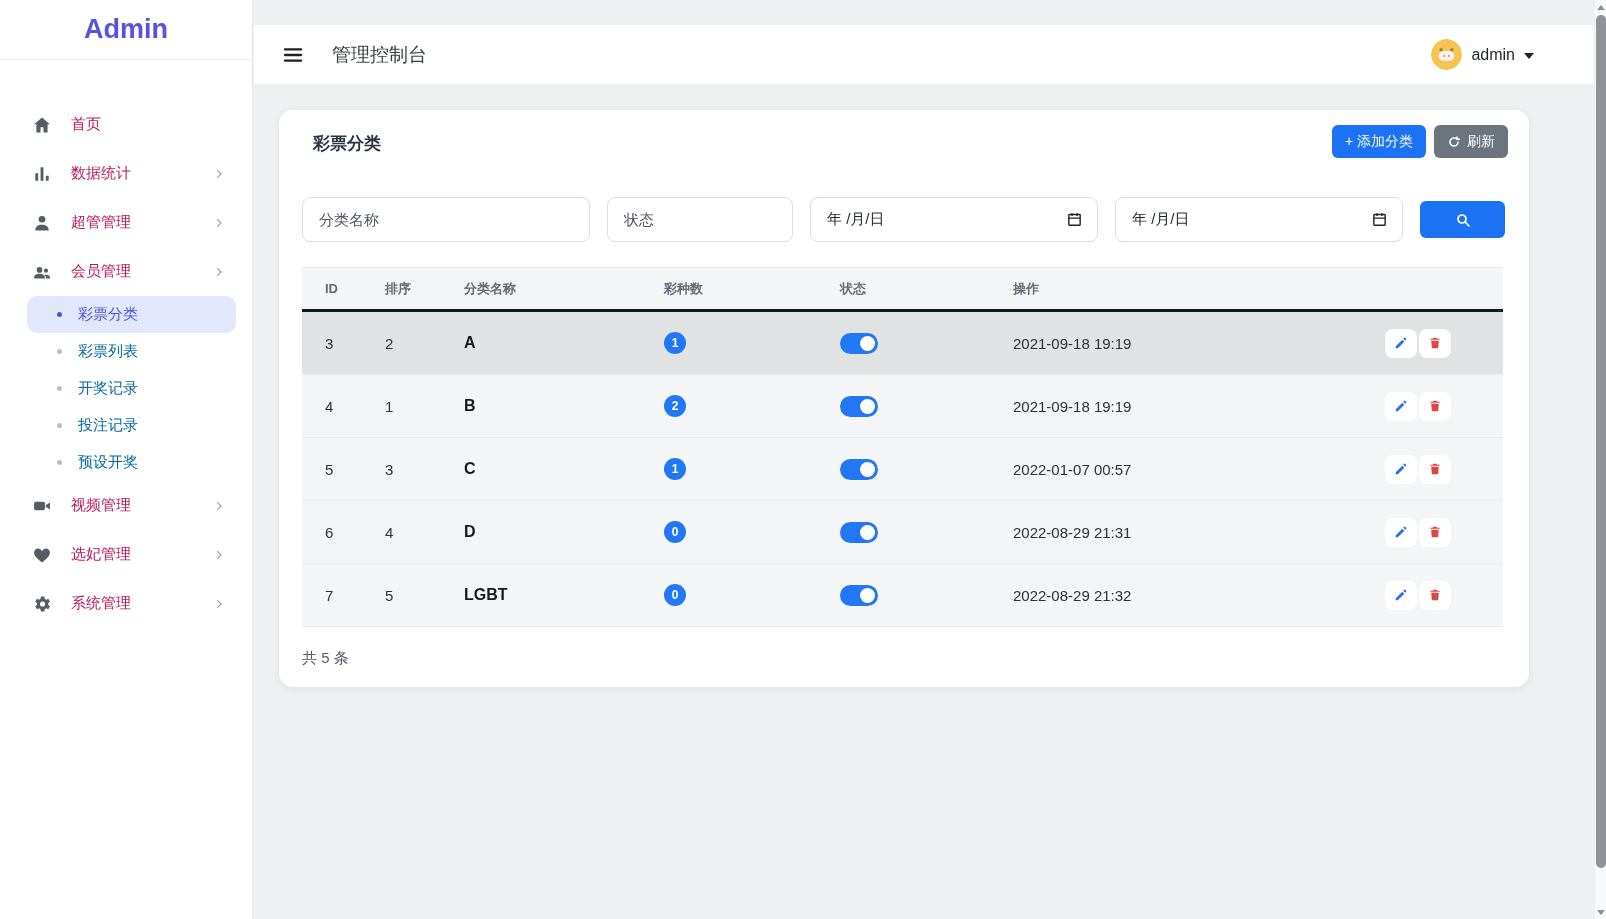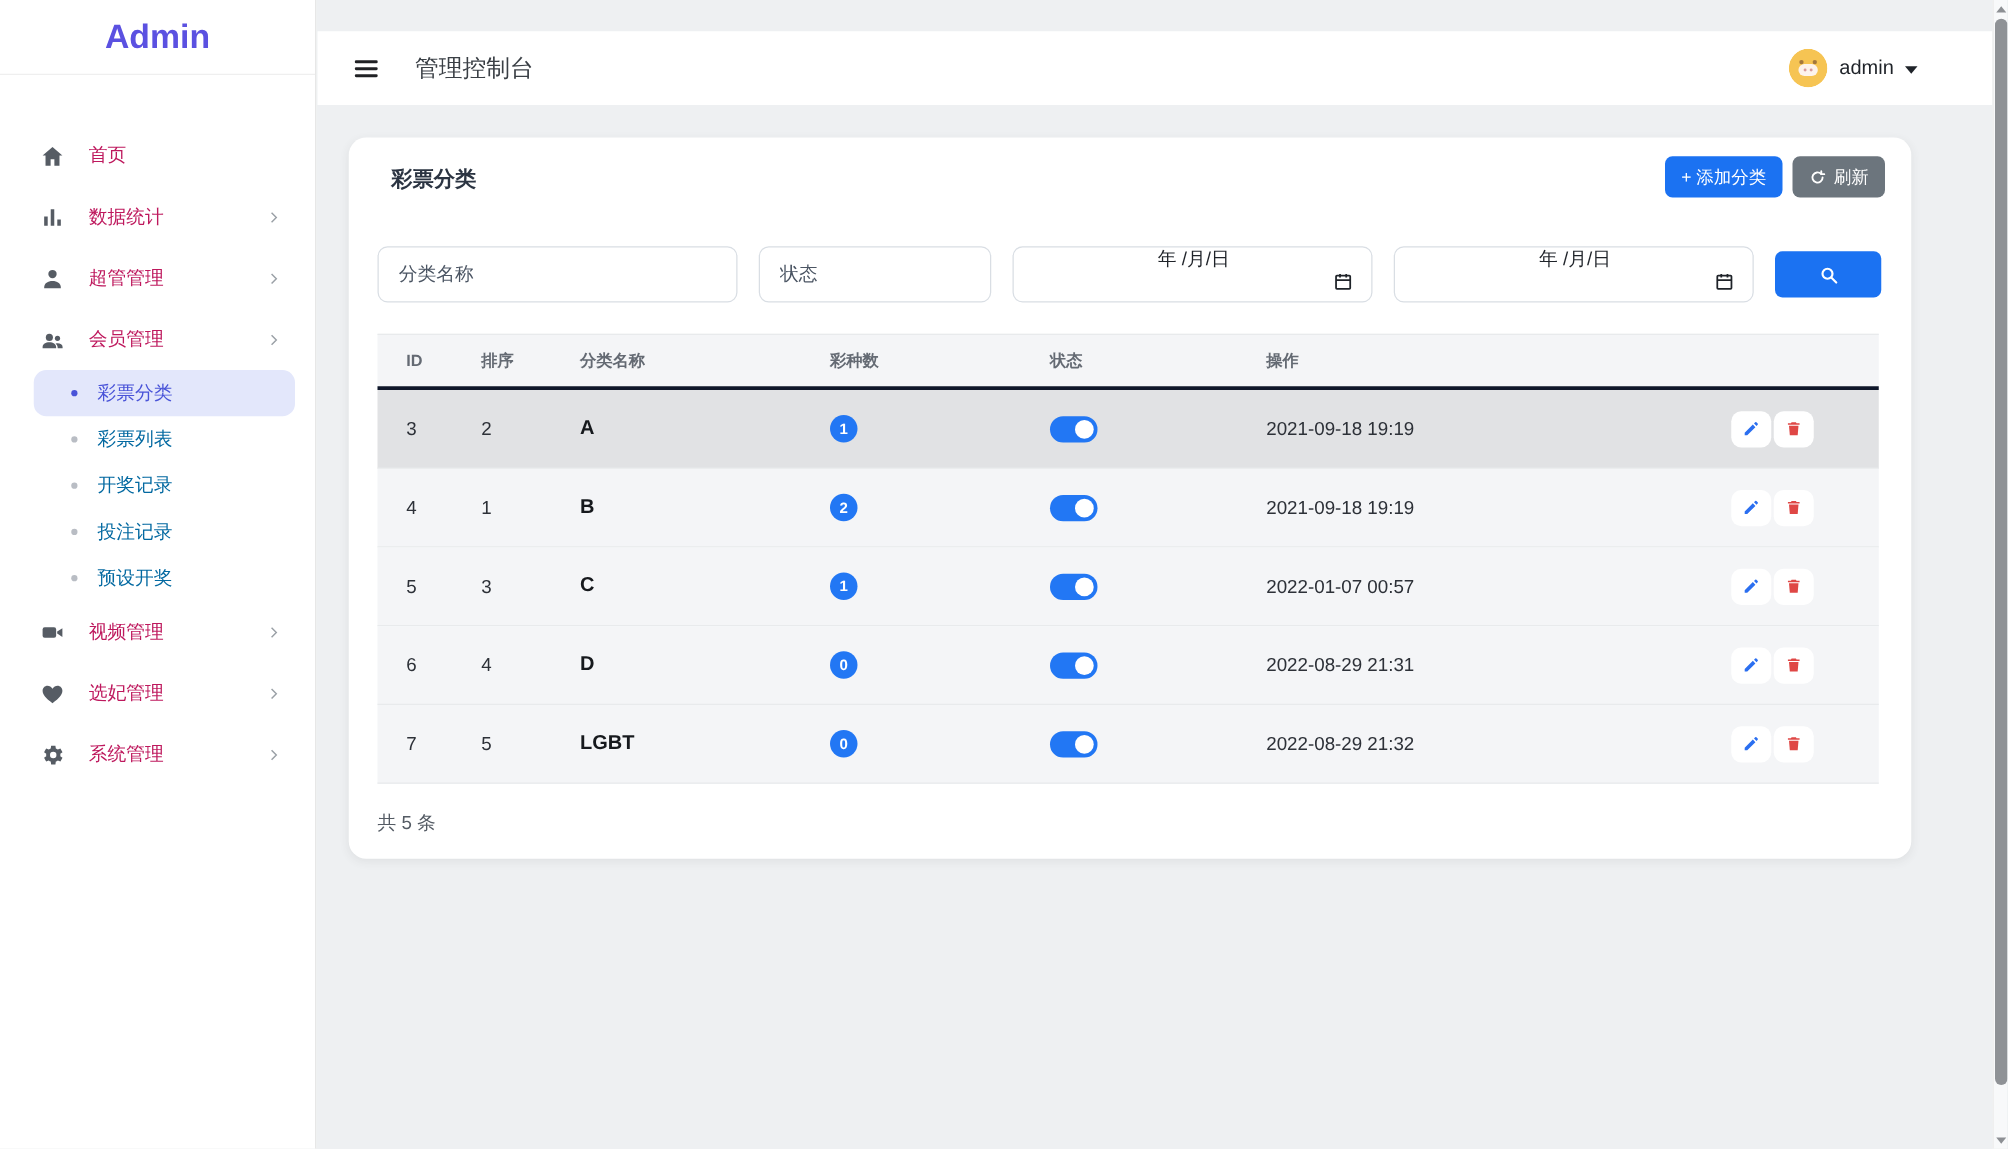--- a/index.html
+++ b/index.html
@@ -53,21 +53,21 @@
   .btn-add { background:#1b72f2; }
   .btn-refresh { background:#6c757d;align-items:center; }
   .btn-refresh svg { width:14px; height:14px; }
 
   
   .filters { position:absolute; left:23px; top:87px; display:flex; gap:17px; align-items:center; }
   .f-input { height:45px; border:1px solid #d9dee4; border-radius:8px; font-size:15px; padding:0 16px; color:#1f2937; font-family:inherit; background:#fff; outline:none; }
   .f-input::placeholder { color:#4b5563; opacity:1; }
   .f-name { width:288px; }
   .f-status { width:186px; }
-  .date-box { width:288px; height:45px; border:1px solid #d9dee4; border-radius:8px; display:flex; align-items:center; padding:0 14px 0 16px; background:#fff; cursor:text;flex-direction:column; }
+  .date-box { width:288px; height:45px; border:1px solid #d9dee4; border-radius:8px; display:flex; align-items:center; padding:0 14px 0 16px; background:#fff; cursor:text; }
   .date-box .dtext { font-size:15px; color:#1f2329; }
   .date-box .cal { margin-left:auto; width:17px; height:17px; }
   .btn-search { width:85px; height:37px; background:#1b72f2; border:none; border-radius:6px; display:flex; align-items:center; justify-content:center; cursor:pointer; }
   .btn-search svg { width:16px; height:16px; }
 
   
   .table { position:absolute; left:23px; top:157px; width:1201px; }
   .t-head { display:grid; grid-template-columns:60px 79px 200px 176px 173px 372px 1fr; height:45px; align-items:center; background:#f4f5f7; border-top:1px solid #e8eaec; border-bottom:3px solid #0f172a; }
   .t-head > div { padding-left:23px; font-size:13px; font-weight:bold; color:#646a73; }
   .t-row { display:grid; grid-template-columns:60px 79px 200px 176px 173px 372px 1fr; height:63px; align-items:center; background:#f4f5f7; border-bottom:1px solid #e8eaec; }

